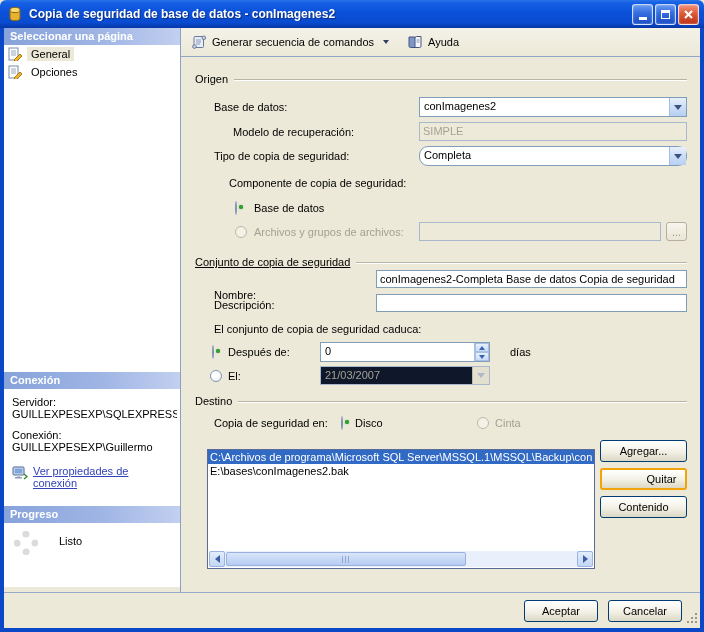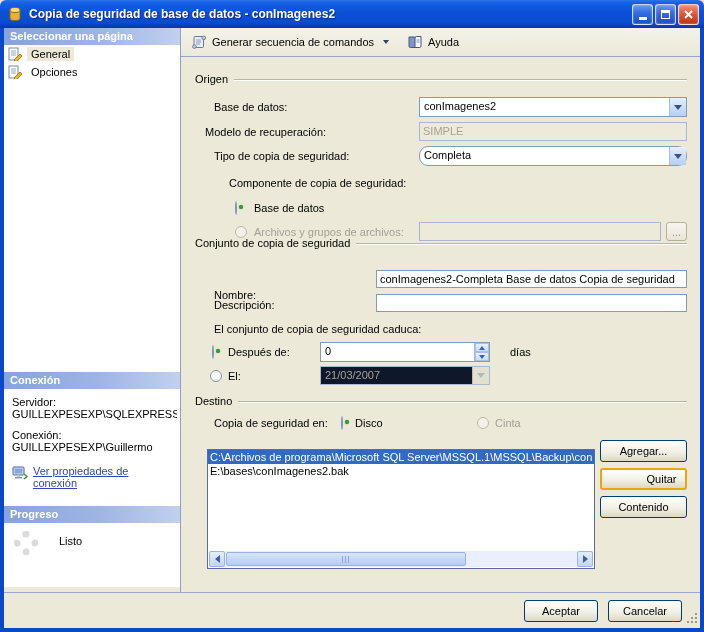--- a/index.html
+++ b/index.html
@@ -230,39 +230,39 @@
             <span>Origen</span>
               <div class="rule"></div>
           </div>
           <span class="abs" style="left:33px;top:44px;">Base de datos:</span>
           <div class="combo abs" style="left:238px;top:40px;width:268px;">
             <span class="val">conImagenes2</span>
             <span class="cbtn">
                 <span class="tri-down"></span>
               </span>
           </div>
-          <span class="abs" style="left:24px;top:69px;">Modelo de recuperación:</span>
+          <span class="abs" style="left:52px;top:69px;">Modelo de recuperación:</span>
           <div class="textbox dis abs" style="left:238px;top:65px;width:268px;">SIMPLE</div>
           <span class="abs" style="left:33px;top:93px;">Tipo de copia de seguridad:</span>
           <div class="combo abs" style="left:238px;top:89px;width:268px;border-radius:9px;">
             <span class="val">Completa</span>
             <span class="cbtn">
                 <span class="tri-down"></span>
               </span>
           </div>
           <span class="abs" style="left:48px;top:120px;">Componente de copia de seguridad:</span>
           <span class="radio checked abs" style="left:54px;top:145px;"></span>
           <span class="abs" style="left:73px;top:145px;">Base de datos</span>
           <span class="radio dis abs" style="left:54px;top:169px;"></span>
           <span class="abs dis-text" style="left:73px;top:169px;">Archivos y grupos de archivos:</span>
           <div class="textbox dis abs" style="left:238px;top:165px;width:242px;"></div>
           <div class="xpbtn dis abs" style="left:485px;top:165px;width:21px;height:19px;">...</div>
 
           
-          <div class="grp" style="top:180px;">
+          <div class="grp" style="top:199px;text-decoration:underline;">
             <span>Conjunto de copia de seguridad</span>
               <div class="rule"></div>
           </div>
           <span class="abs" style="left:33px;top:232px;">Nombre:</span>
           <div class="textbox abs" style="left:195px;top:213px;width:311px;height:18px;">conImagenes2-Completa Base de datos Copia de seguridad</div>
           <span class="abs" style="left:33px;top:242px;">Descripción:</span>
           <div class="textbox abs" style="left:195px;top:237px;width:311px;height:18px;"></div>
           <span class="abs" style="left:33px;top:266px;">El conjunto de copia de seguridad caduca:</span>
           <span class="radio checked abs" style="left:29px;top:289px;"></span>
           <span class="abs" style="left:47px;top:289px;">Después de:</span>

